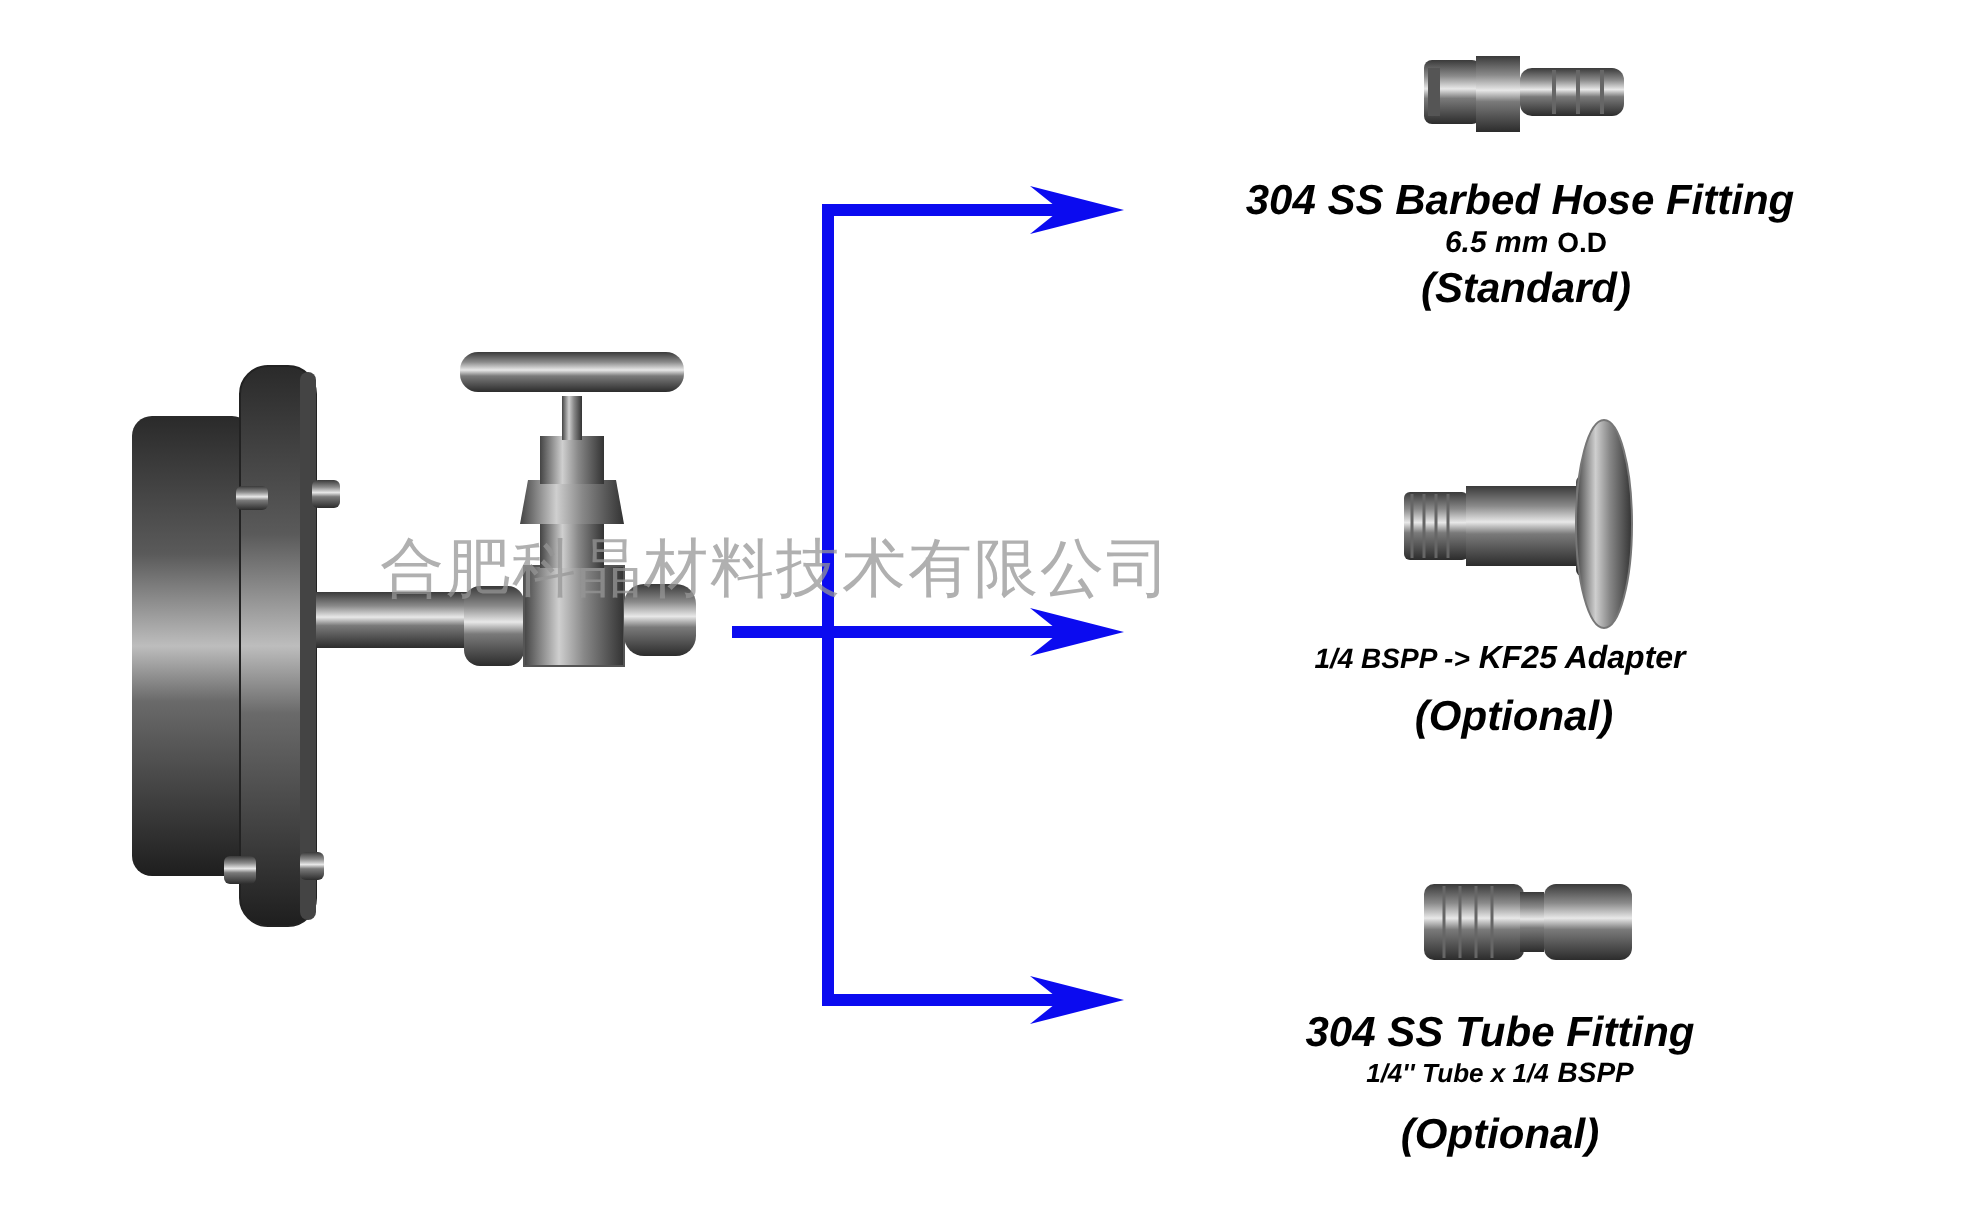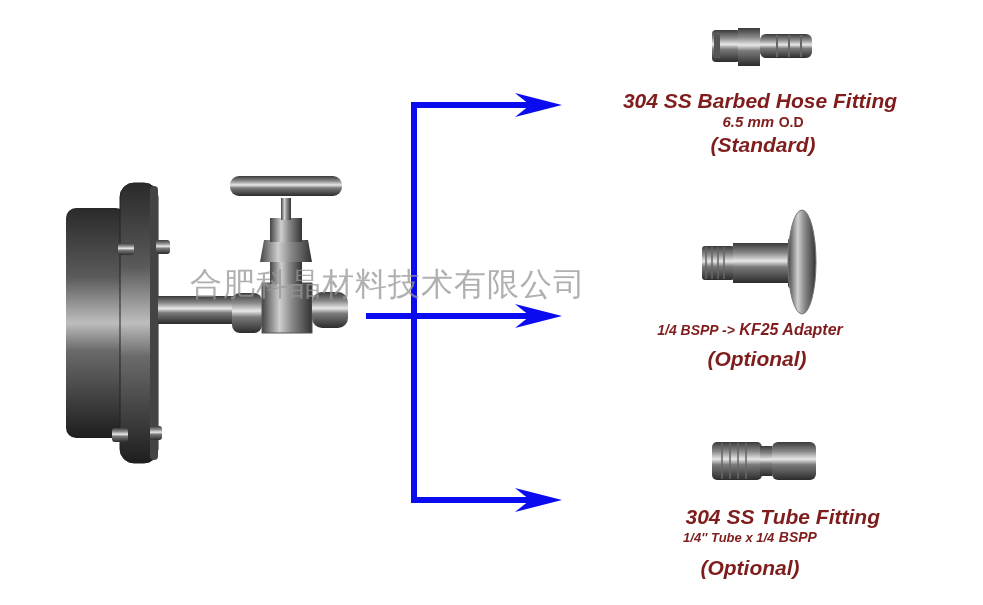--- a/index.html
+++ b/index.html
@@ -6,21 +6,21 @@
     #canvas {
       position: relative;
       width: 983px;
       height: 605px;
       background: #ffffff;
       overflow: hidden;
       font-family: "Liberation Sans", sans-serif;
     }
     .label {
       position: absolute;
-      color: #7f1d1d;
+      color: #000000;
       font-weight: bold;
       font-style: italic;
       text-align: center;
       white-space: nowrap;
       line-height: 1;
     }
     .watermark {
       position: absolute;
       left: 190px;
       top: 268px;
@@ -153,21 +153,21 @@
 
   <div class="label" style="left:600px; top:322px; width:300px;">
     <div>
       <span style="font-size:14px;font-style:italic;">1/4 BSPP -&gt;</span>
       <span style="font-size:16px;">KF25 Adapter</span>
     </div>
     <div style="font-size:21px; margin-top:10px; padding-left:14px;">(Optional)</div>
   </div>
 
   <div class="label" style="left:620px; top:506px; width:260px;">
-    <div style="font-size:21px;text-align:right;">304 SS Tube Fitting</div>
+    <div style="font-size:21px;">304 SS Tube Fitting</div>
     <div style="margin-top:2px;">
       <span style="font-size:13px;">1/4'' Tube x 1/4</span>
       <span style="font-size:14px;">BSPP</span>
     </div>
     <div style="font-size:21px; margin-top:12px;">(Optional)</div>
   </div>
 
 </div>
 
 </body></html>

